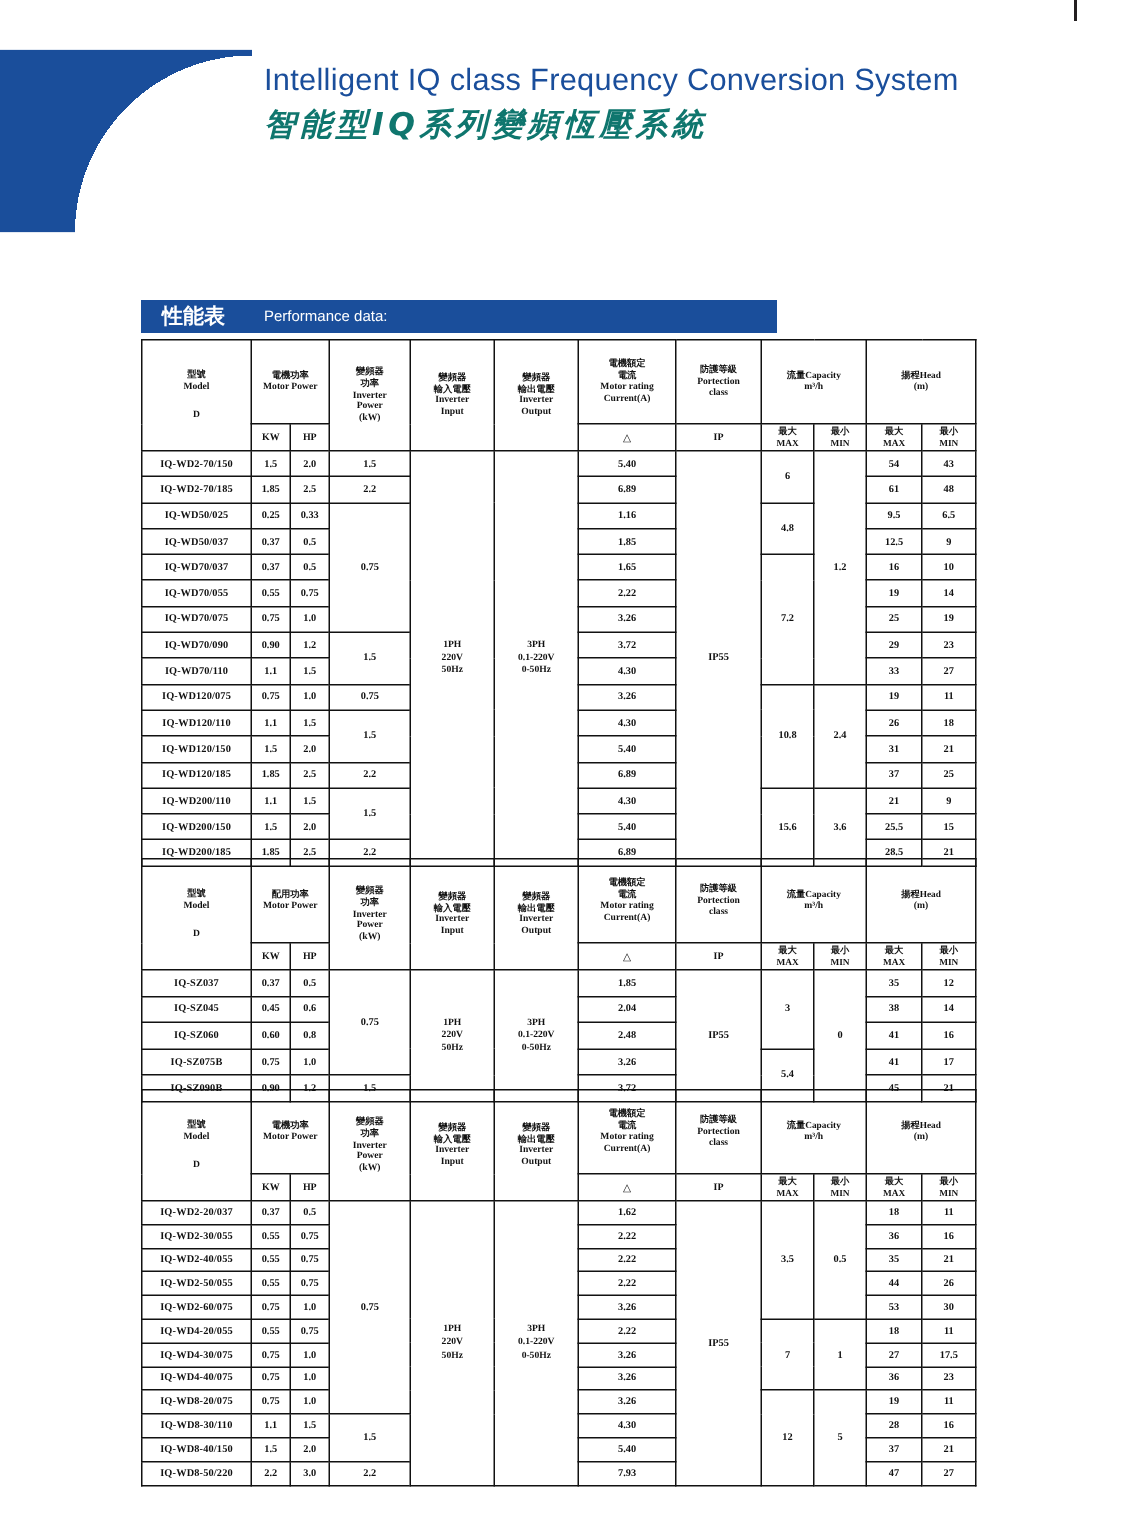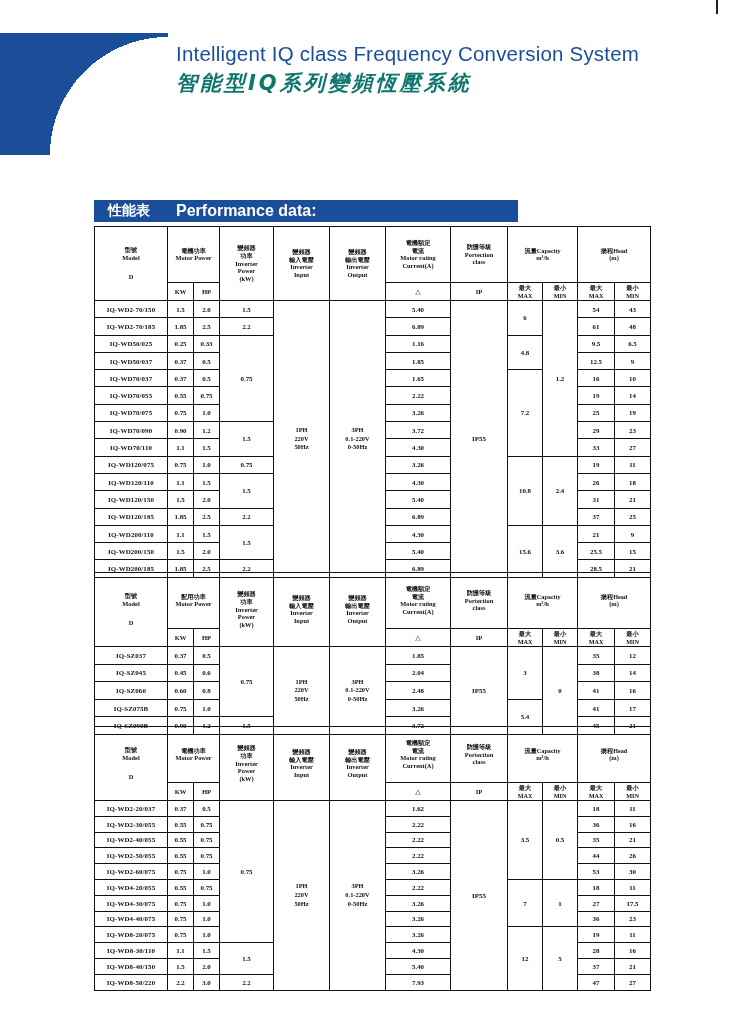--- a/index.html
+++ b/index.html
@@ -98,23 +98,22 @@
     margin-top: 12px;
   }
   .section-bar .cjk {
     font-family: "DejaVu Sans", sans-serif;
     font-weight: bold;
     font-size: 14px;
     margin-left: 14px;
   }
   .section-bar .en {
     font-family: "Liberation Sans", "DejaVu Sans", sans-serif;
-    font-size: 16px;
+    font-size: 10px;
     margin-left: 26px;
-    font-weight: bold;
   }
 
   
   .tbl-wrap { position: absolute; left: 94px; width: 556px; }
   #table1-wrap { top: 226px; }
   #table2-wrap { top: 572px; }
   #table3-wrap { top: 726px; }
 
   table.perf {
     border-collapse: collapse;

